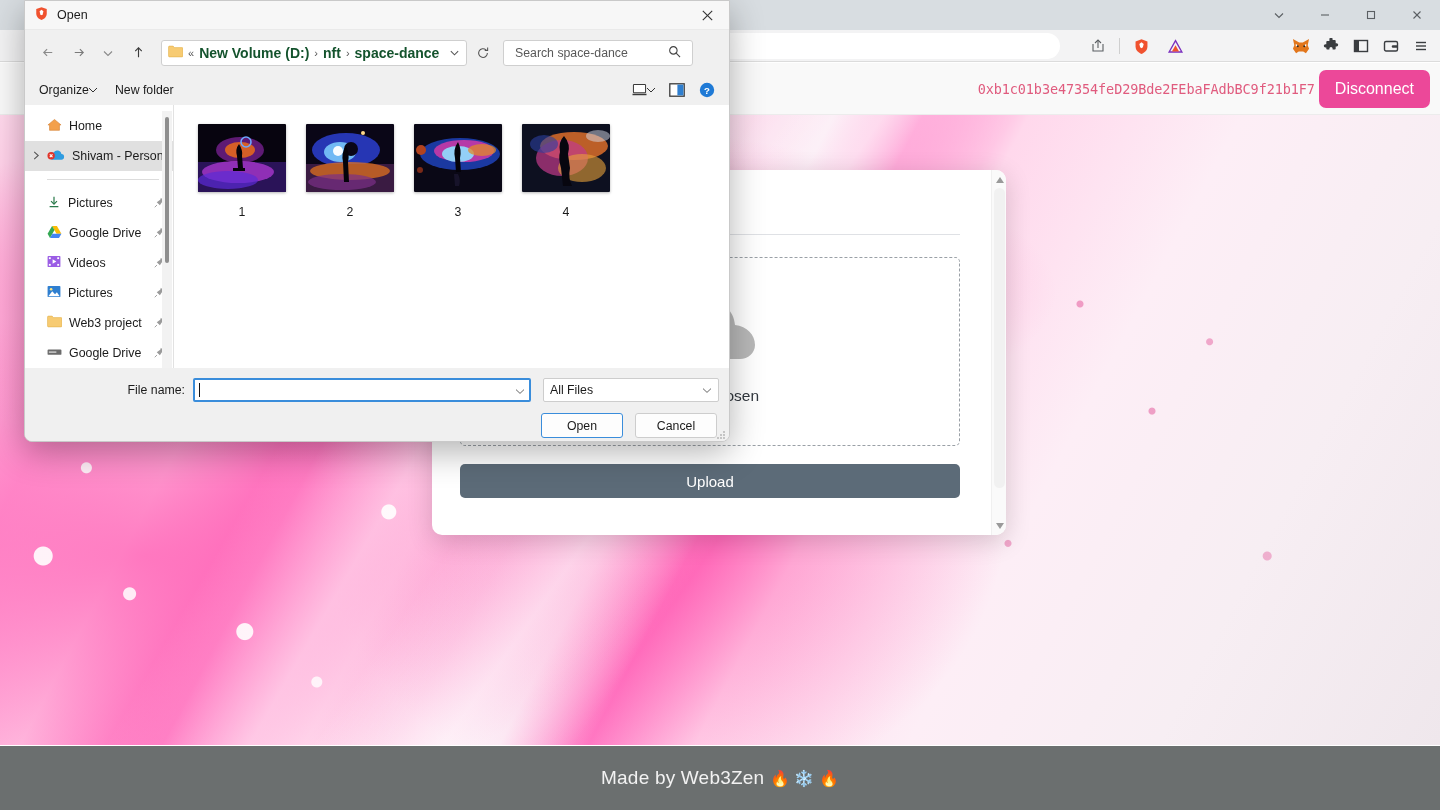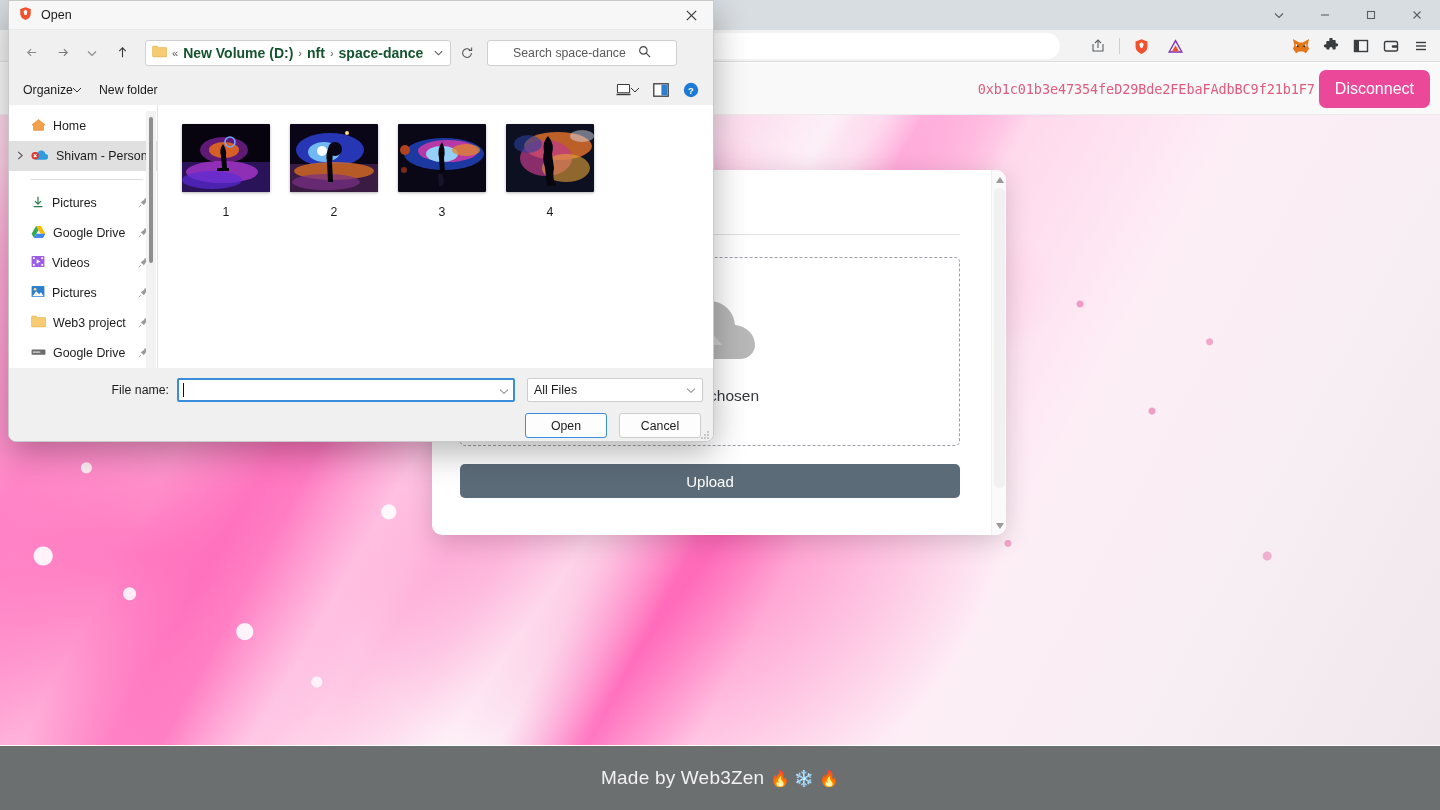--- a/index.html
+++ b/index.html
@@ -155,21 +155,21 @@
   
   .page-footer {
     position: absolute; left: 0; bottom: 0; width: 1440px; height: 64px;
     background: #6b6f6f; display: flex; align-items: center; justify-content: center;
   }
   .footer-text { color: #f2f2f2; font-size: 19px; letter-spacing: 0.2px; }
   .footer-emoji { font-size: 16px; margin-left: 6px; }
 
   
   #open-dialog {
-    position: absolute; left: 8px; top: 0; width: 706px; height: 442px;
+    position: absolute; left: 24px; top: 0; width: 706px; height: 442px;
     background: #f0f0f0; border: 1px solid #c9c9c9;
     border-radius: 0 0 8px 8px;
     box-shadow: 0 10px 34px rgba(0,0,0,0.30);
     overflow: hidden;
   }
   .dlg-titlebar {
     height: 29px; background: #f7f7f7; display: flex; align-items: center;
     padding-left: 9px; border-bottom: 1px solid #eaeaea;
   }
   .dlg-title { font-size: 12.5px; color: #1b1b1b; margin-left: 8px; }
@@ -194,21 +194,21 @@
   .crumb { font-size: 14px; color: #14532d; font-weight: bold; }
   .crumb-sep { font-size: 11px; color: #555; }
   .crumb-chev { margin-left: auto; color: #555; }
   .refresh-btn {
     width: 28px; height: 26px; display: flex; align-items: center;
     justify-content: center; color: #555; margin-left: 2px;
   }
   .searchbox {
     margin-left: 6px; width: 190px; height: 26px; background: #fff;
     border: 1px solid #cfcfcf; border-radius: 3px; display: flex;
-    align-items: center; padding: 0 25px;
+    align-items: center; padding: 0 11px;
   }
   .search-ph { font-size: 12.3px; color: #595959; }
   .search-ico { margin-left: auto; color: #444; }
 
   .dlg-cmdbar {
     height: 30px; background: #f0f0f0; display: flex; align-items: center;
     padding: 0 14px; gap: 18px;
   }
   .cmd-item { font-size: 12.3px; color: #1b1b1b; display: flex; align-items: center; gap: 0; }
   .cmd-right { margin-left: auto; display: flex; align-items: center; gap: 14px; }

